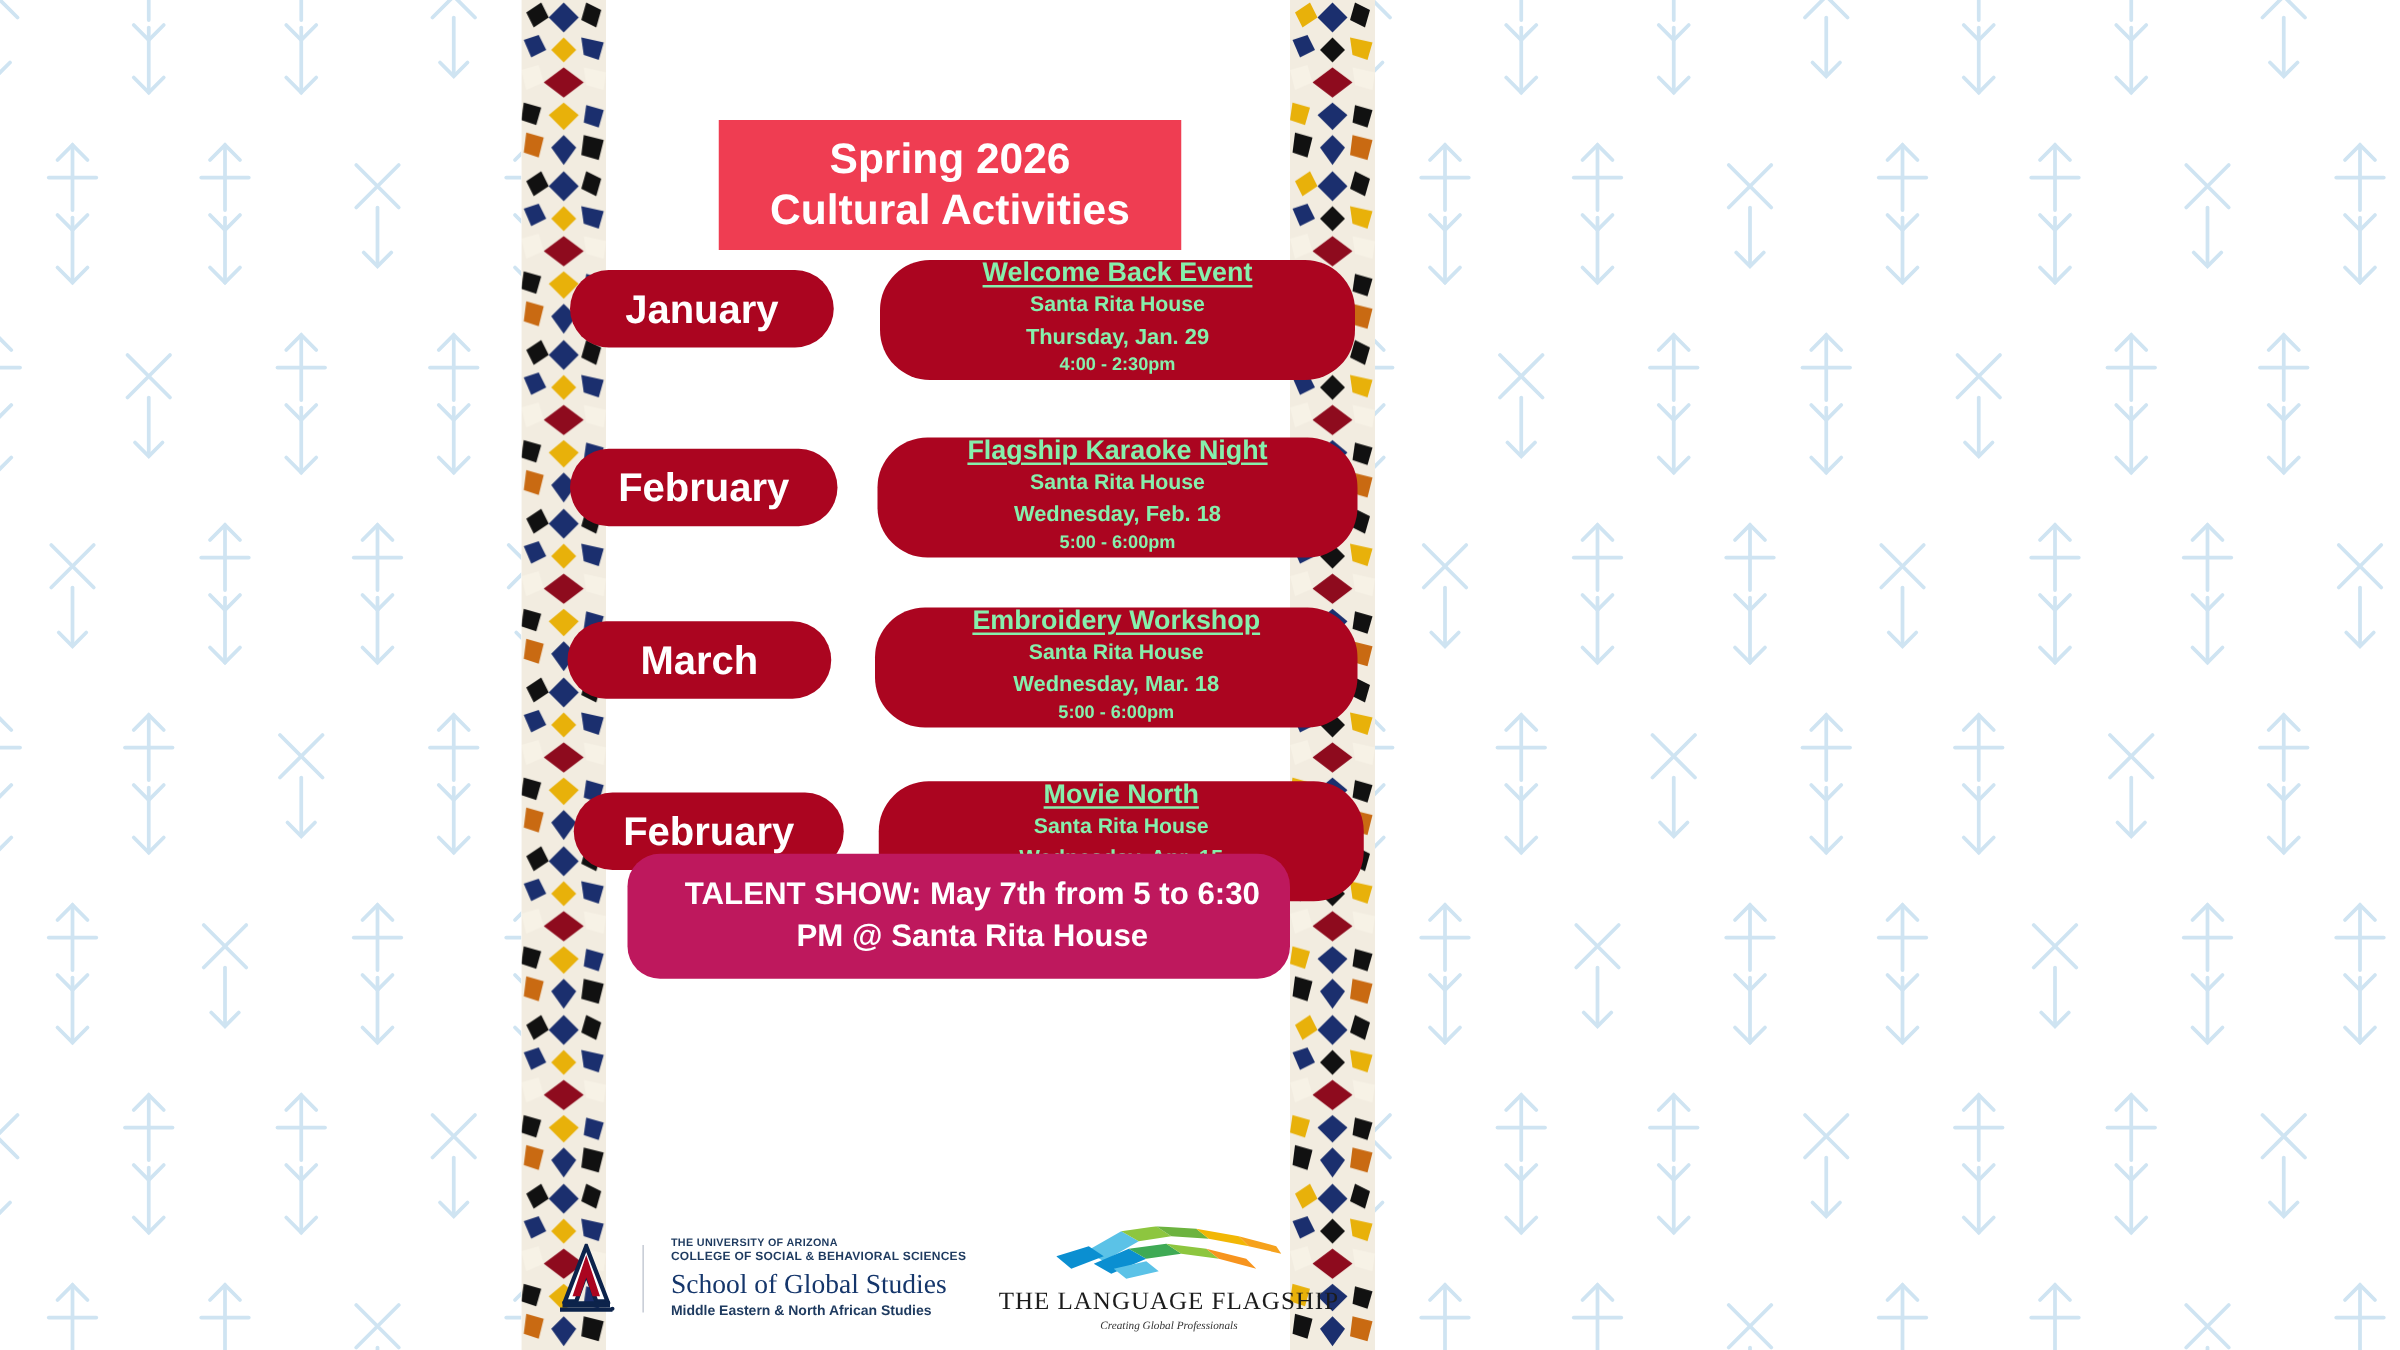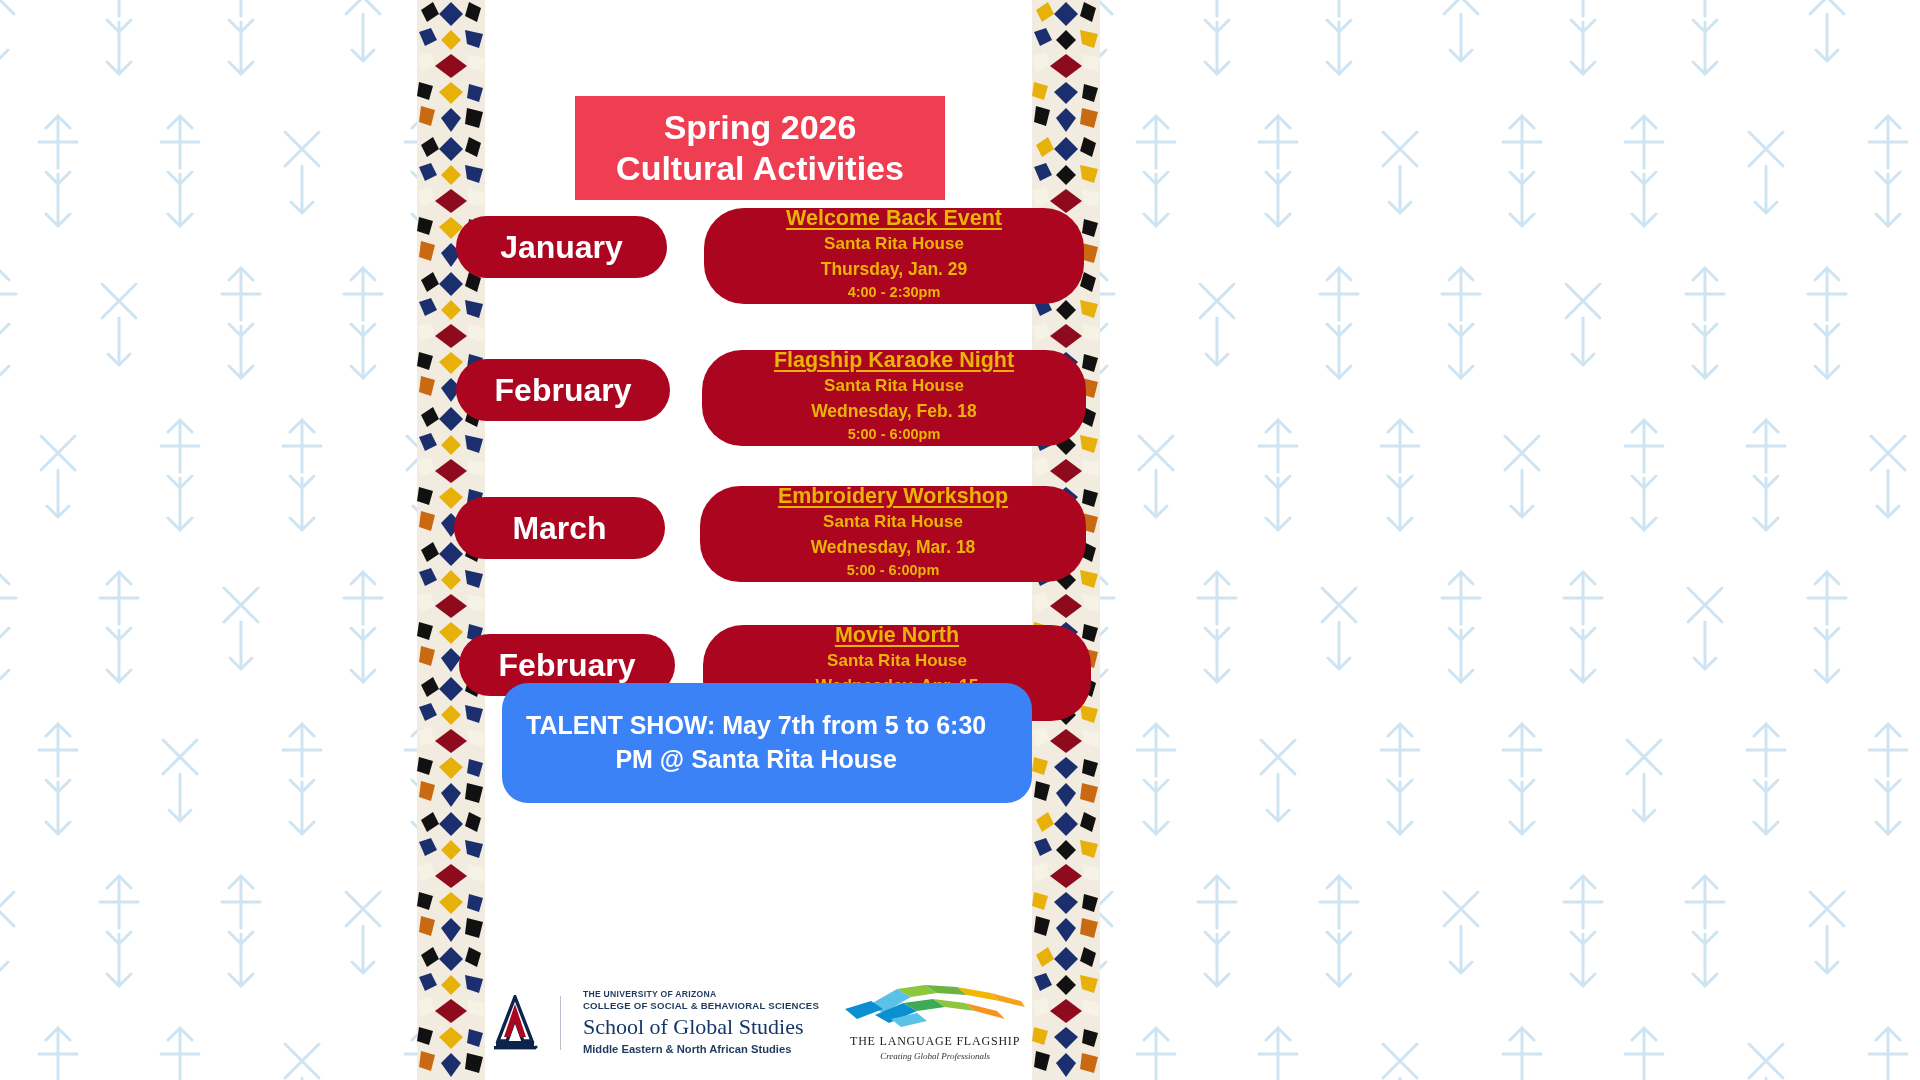--- a/index.html
+++ b/index.html
@@ -107,21 +107,21 @@
     color:#ffffff;
     font-size:32px;
     font-weight:bold;
     height:62px;
     white-space:nowrap;
   }
   .event-pill {
     position:absolute;
     background:#ab0520;
     border-radius:40px;
-    color:#eab308;
+    color:#86efac;
     text-align:center;
     padding:7px 14px 9px;
     display:flex; flex-direction:column; justify-content:center;
     align-items:center;
   }
   .event-pill .ev-title {
     font-size:21.5px;
     font-weight:bold;
     text-decoration:underline;
     text-underline-offset:3px;
@@ -144,24 +144,24 @@
     font-size:14.5px;
     font-weight:bold;
     line-height:1.5;
     white-space:nowrap;
   }
 
   
   .talent {
     position:absolute;
     left:85px; top:683px;
-    width:530px; height:120px;
-    background:#3b82f6;
+    width:530px; height:100px;
+    background:#be185d;
     border-radius:26px;
-    display:flex; align-items:center; justify-content:flex-start;
+    display:flex; align-items:center; justify-content:flex-end;
     z-index:6;
     padding:0 24px;
   }
   .talent .t-text {
     color:#ffffff;
     font-size:25px;
     font-weight:bold;
     text-align:center;
     line-height:1.35;
   }
@@ -187,21 +187,21 @@
   .ua-text { display:flex; flex-direction:column; justify-content:center; }
   .ua-l1 { font-size:8.6px; letter-spacing:0.28px; color:#1e3a5f; font-weight:bold; line-height:1.28; white-space:nowrap; }
   .ua-l2 { font-size:9.6px; letter-spacing:0.22px; color:#1e3a5f; font-weight:bold; line-height:1.25; white-space:nowrap; }
   .ua-l3 { font-size:22px; color:#15366b; font-family:"Liberation Serif", serif; line-height:1.24; white-space:nowrap; margin-top:1px;}
   .ua-l4 { font-size:11.2px; color:#1e3a5f; font-weight:bold; line-height:1.35; white-space:nowrap; margin-top:2px;}
 
   .flagship { display:flex; flex-direction:column; align-items:center; }
   .flag-mark { width:180px; height:44px; }
   .flag-name {
     font-family:"Liberation Serif", serif;
-    font-size:12px; color:#1c1c1c; letter-spacing:0.8px;
+    font-size:20px; color:#1c1c1c; letter-spacing:0.8px;
     margin-top:5px; white-space:nowrap;
   }
   .flag-tag {
     font-family:"Liberation Serif", serif;
     font-size:9px; color:#333; font-style:italic;
     margin-top:2px; white-space:nowrap;
   }
 </style>
 </head>
 <body>

